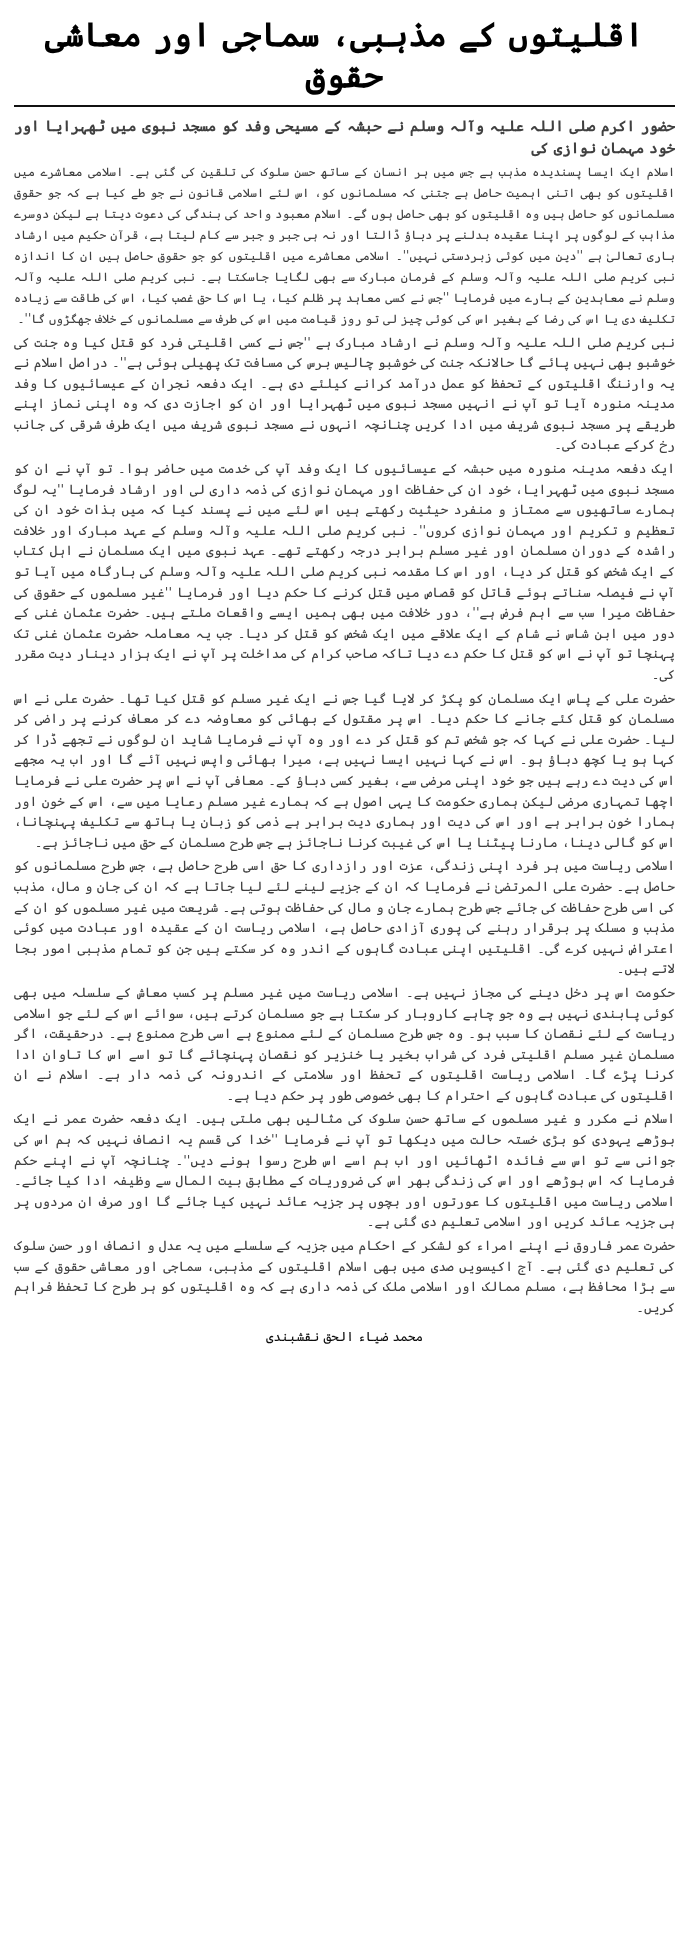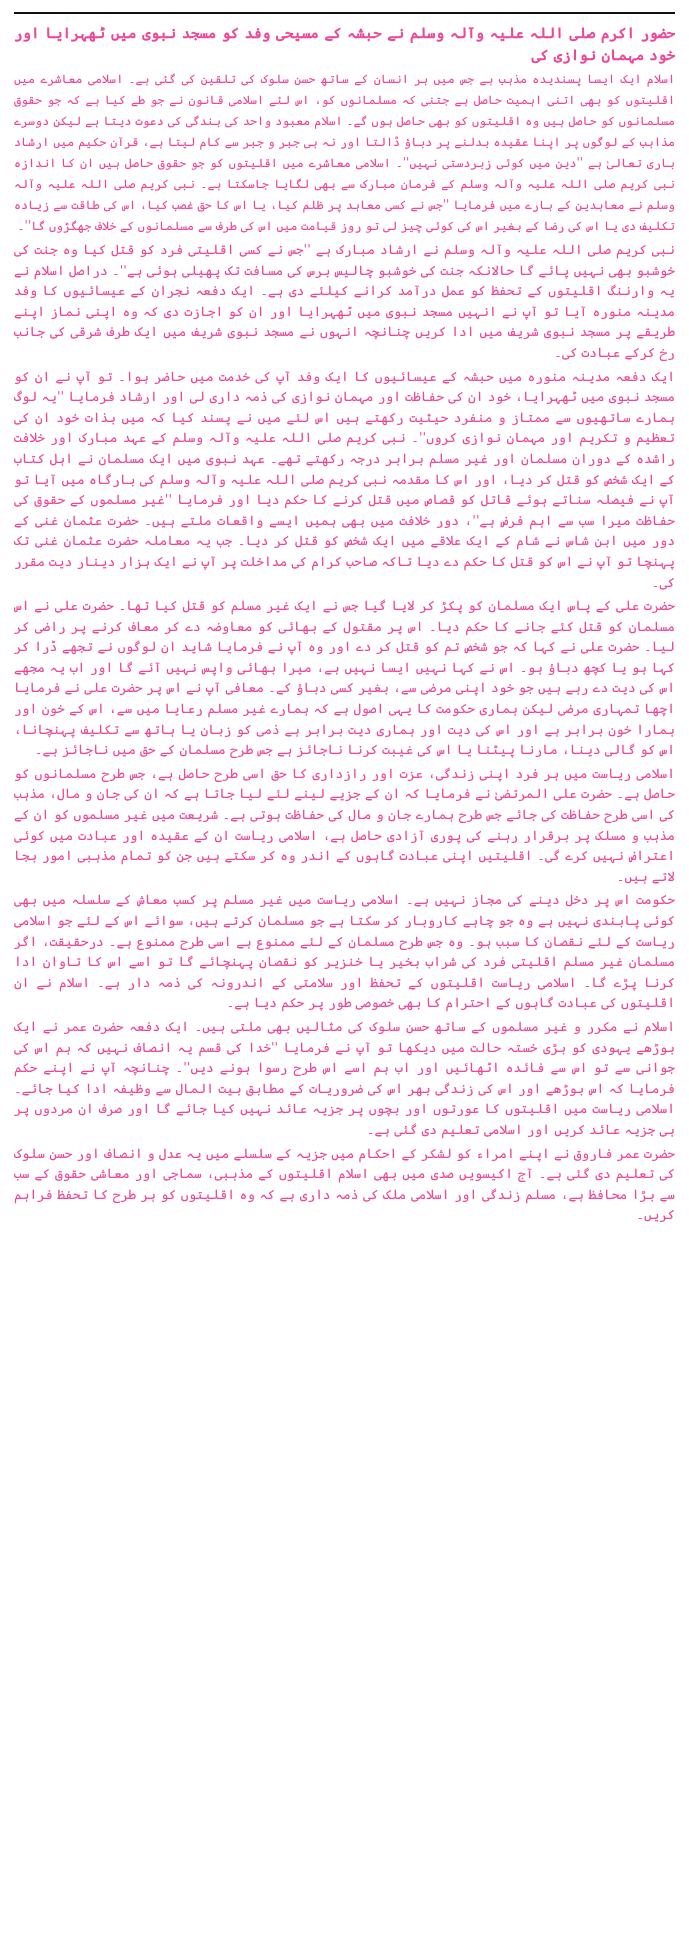--- a/index.html
+++ b/index.html
@@ -40,21 +40,21 @@
     background: #111111;
     margin: 2px 0 8px 0;
   }
   .body-text p {
     margin: 0 0 3px 0;
     text-align: justify;
     text-align-last: right;
     font-family: "DejaVu Serif", "Liberation Serif", serif;
     font-size: 13.2px;
     line-height: 20.6px;
-    color: #ec4899;
+    color: #404040;
     word-spacing: 0px;
   }
   .body-text p.first {
     font-size: 14.6px;
     line-height: 22px;
     font-weight: bold;
   }
   .body-text p.lead {
     font-size: 12px;
     line-height: 21px;
@@ -75,28 +75,30 @@
     line-height: 17px;
     color: #111111;
     margin-top: 1px;
   }
 </style>
 </head>
 <body>
 
 <div class="page">
 
+  <h1 class="headline">اقلیتوں کے مذہبی، سماجی اور معاشی حقوق</h1>
   <div class="rule"></div>
 
   <div class="body-text">
     <p class="first">حضور اکرم صلی اللہ علیہ وآلہ وسلم نے حبشہ کے مسیحی وفد کو مسجد نبوی میں ٹھہرایا اور خود مہمان نوازی کی</p>
     <p class="lead">اسلام ایک ایسا پسندیدہ مذہب ہے جس میں ہر انسان کے ساتھ حسن سلوک کی تلقین کی گئی ہے۔ اسلامی معاشرے میں اقلیتوں کو بھی اتنی اہمیت حاصل ہے جتنی کہ مسلمانوں کو، اس لئے اسلامی قانون نے جو طے کیا ہے کہ جو حقوق مسلمانوں کو حاصل ہیں وہ اقلیتوں کو بھی حاصل ہوں گے۔ اسلام معبود واحد کی بندگی کی دعوت دیتا ہے لیکن دوسرے مذاہب کے لوگوں پر اپنا عقیدہ بدلنے پر دباؤ ڈالتا اور نہ ہی جبر و جبر سے کام لیتا ہے، قرآن حکیم میں ارشاد باری تعالیٰ ہے ''دین میں کوئی زبردستی نہیں''۔ اسلامی معاشرے میں اقلیتوں کو جو حقوق حاصل ہیں ان کا اندازہ نبی کریم صلی اللہ علیہ وآلہ وسلم کے فرمان مبارک سے بھی لگایا جاسکتا ہے۔ نبی کریم صلی اللہ علیہ وآلہ وسلم نے معاہدین کے بارے میں فرمایا ''جس نے کسی معاہد پر ظلم کیا، یا اس کا حق غصب کیا، اس کی طاقت سے زیادہ تکلیف دی یا اس کی رضا کے بغیر اس کی کوئی چیز لی تو روز قیامت میں اس کی طرف سے مسلمانوں کے خلاف جھگڑوں گا''۔</p>
     <p>نبی کریم صلی اللہ علیہ وآلہ وسلم نے ارشاد مبارک ہے ''جس نے کسی اقلیتی فرد کو قتل کیا وہ جنت کی خوشبو بھی نہیں پائے گا حالانکہ جنت کی خوشبو چالیس برس کی مسافت تک پھیلی ہوئی ہے''۔ دراصل اسلام نے یہ وارننگ اقلیتوں کے تحفظ کو عمل درآمد کرانے کیلئے دی ہے۔ ایک دفعہ نجران کے عیسائیوں کا وفد مدینہ منورہ آیا تو آپ نے انہیں مسجد نبوی میں ٹھہرایا اور ان کو اجازت دی کہ وہ اپنی نماز اپنے طریقے پر مسجد نبوی شریف میں ادا کریں چنانچہ انہوں نے مسجد نبوی شریف میں ایک طرف شرقی کی جانب رخ کرکے عبادت کی۔</p>
     <p>ایک دفعہ مدینہ منورہ میں حبشہ کے عیسائیوں کا ایک وفد آپ کی خدمت میں حاضر ہوا۔ تو آپ نے ان کو مسجد نبوی میں ٹھہرایا، خود ان کی حفاظت اور مہمان نوازی کی ذمہ داری لی اور ارشاد فرمایا ''یہ لوگ ہمارے ساتھیوں سے ممتاز و منفرد حیثیت رکھتے ہیں اس لئے میں نے پسند کیا کہ میں بذات خود ان کی تعظیم و تکریم اور مہمان نوازی کروں''۔ نبی کریم صلی اللہ علیہ وآلہ وسلم کے عہد مبارک اور خلافت راشدہ کے دوران مسلمان اور غیر مسلم برابر درجہ رکھتے تھے۔ عہد نبوی میں ایک مسلمان نے اہل کتاب کے ایک شخص کو قتل کر دیا، اور اس کا مقدمہ نبی کریم صلی اللہ علیہ وآلہ وسلم کی بارگاہ میں آیا تو آپ نے فیصلہ سناتے ہوئے قاتل کو قصاص میں قتل کرنے کا حکم دیا اور فرمایا ''غیر مسلموں کے حقوق کی حفاظت میرا سب سے اہم فرض ہے''، دور خلافت میں بھی ہمیں ایسے واقعات ملتے ہیں۔ حضرت عثمان غنی کے دور میں ابن شاس نے شام کے ایک علاقے میں ایک شخص کو قتل کر دیا۔ جب یہ معاملہ حضرت عثمان غنی تک پہنچا تو آپ نے اس کو قتل کا حکم دے دیا تاکہ صاحب کرام کی مداخلت پر آپ نے ایک ہزار دینار دیت مقرر کی۔</p>
     <p>حضرت علی کے پاس ایک مسلمان کو پکڑ کر لایا گیا جس نے ایک غیر مسلم کو قتل کیا تھا۔ حضرت علی نے اس مسلمان کو قتل کئے جانے کا حکم دیا۔ اس پر مقتول کے بھائی کو معاوضہ دے کر معاف کرنے پر راضی کر لیا۔ حضرت علی نے کہا کہ جو شخص تم کو قتل کر دے اور وہ آپ نے فرمایا شاید ان لوگوں نے تجھے ڈرا کر کہا ہو یا کچھ دباؤ ہو۔ اس نے کہا نہیں ایسا نہیں ہے، میرا بھائی واپس نہیں آئے گا اور اب یہ مجھے اس کی دیت دے رہے ہیں جو خود اپنی مرضی سے، بغیر کسی دباؤ کے۔ معافی آپ نے اس پر حضرت علی نے فرمایا اچھا تمہاری مرضی لیکن ہماری حکومت کا یہی اصول ہے کہ ہمارے غیر مسلم رعایا میں سے، اس کے خون اور ہمارا خون برابر ہے اور اس کی دیت اور ہماری دیت برابر ہے ذمی کو زبان یا ہاتھ سے تکلیف پہنچانا، اس کو گالی دینا، مارنا پیٹنا یا اس کی غیبت کرنا ناجائز ہے جس طرح مسلمان کے حق میں ناجائز ہے۔</p>
     <p>اسلامی ریاست میں ہر فرد اپنی زندگی، عزت اور رازداری کا حق اسی طرح حاصل ہے، جس طرح مسلمانوں کو حاصل ہے۔ حضرت علی المرتضیٰ نے فرمایا کہ ان کے جزیے لینے لئے لیا جاتا ہے کہ ان کی جان و مال، مذہب کی اسی طرح حفاظت کی جائے جس طرح ہمارے جان و مال کی حفاظت ہوتی ہے۔ شریعت میں غیر مسلموں کو ان کے مذہب و مسلک پر برقرار رہنے کی پوری آزادی حاصل ہے، اسلامی ریاست ان کے عقیدہ اور عبادت میں کوئی اعتراض نہیں کرے گی۔ اقلیتیں اپنی عبادت گاہوں کے اندر وہ کر سکتے ہیں جن کو تمام مذہبی امور بجا لاتے ہیں۔</p>
     <p>حکومت اس پر دخل دینے کی مجاز نہیں ہے۔ اسلامی ریاست میں غیر مسلم پر کسب معاش کے سلسلہ میں بھی کوئی پابندی نہیں ہے وہ جو چاہے کاروبار کر سکتا ہے جو مسلمان کرتے ہیں، سوائے اس کے لئے جو اسلامی ریاست کے لئے نقصان کا سبب ہو۔ وہ جس طرح مسلمان کے لئے ممنوع ہے اسی طرح ممنوع ہے۔ درحقیقت، اگر مسلمان غیر مسلم اقلیتی فرد کی شراب بخیر یا خنزیر کو نقصان پہنچائے گا تو اسے اس کا تاوان ادا کرنا پڑے گا۔ اسلامی ریاست اقلیتوں کے تحفظ اور سلامتی کے اندرونہ کی ذمہ دار ہے۔ اسلام نے ان اقلیتوں کی عبادت گاہوں کے احترام کا بھی خصوصی طور پر حکم دیا ہے۔</p>
     <p>اسلام نے مکرر و غیر مسلموں کے ساتھ حسن سلوک کی مثالیں بھی ملتی ہیں۔ ایک دفعہ حضرت عمر نے ایک بوڑھے یہودی کو بڑی خستہ حالت میں دیکھا تو آپ نے فرمایا ''خدا کی قسم یہ انصاف نہیں کہ ہم اس کی جوانی سے تو اس سے فائدہ اٹھائیں اور اب ہم اسے اس طرح رسوا ہونے دیں''۔ چنانچہ آپ نے اپنے حکم فرمایا کہ اس بوڑھے اور اس کی زندگی بھر اس کی ضروریات کے مطابق بیت المال سے وظیفہ ادا کیا جائے۔ اسلامی ریاست میں اقلیتوں کا عورتوں اور بچوں پر جزیہ عائد نہیں کیا جائے گا اور صرف ان مردوں پر ہی جزیہ عائد کریں اور اسلامی تعلیم دی گئی ہے۔</p>
-    <p>حضرت عمر فاروق نے اپنے امراء کو لشکر کے احکام میں جزیہ کے سلسلے میں یہ عدل و انصاف اور حسن سلوک کی تعلیم دی گئی ہے۔ آج اکیسویں صدی میں بھی اسلام اقلیتوں کے مذہبی، سماجی اور معاشی حقوق کے سب سے بڑا محافظ ہے، مسلم زندگی اور اسلامی ملک کی ذمہ داری ہے کہ وہ اقلیتوں کو ہر طرح کا تحفظ فراہم کریں۔</p>
+    <p>حضرت عمر فاروق نے اپنے امراء کو لشکر کے احکام میں جزیہ کے سلسلے میں یہ عدل و انصاف اور حسن سلوک کی تعلیم دی گئی ہے۔ آج اکیسویں صدی میں بھی اسلام اقلیتوں کے مذہبی، سماجی اور معاشی حقوق کے سب سے بڑا محافظ ہے، مسلم ممالک اور اسلامی ملک کی ذمہ داری ہے کہ وہ اقلیتوں کو ہر طرح کا تحفظ فراہم کریں۔</p>
   </div>
 
+  <div class="signature">محمد ضیاء الحق نقشبندی</div>
 
 </div>
 
 </body></html>

